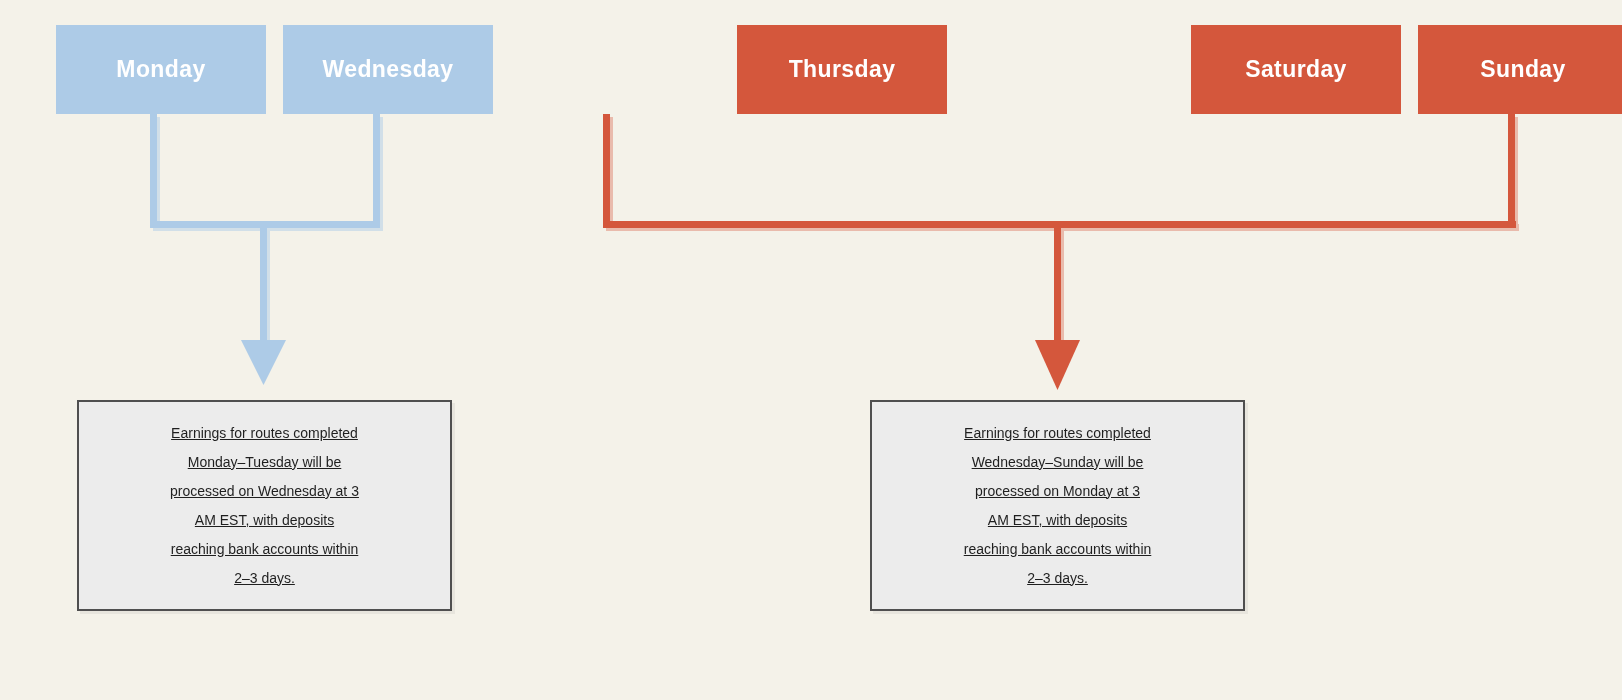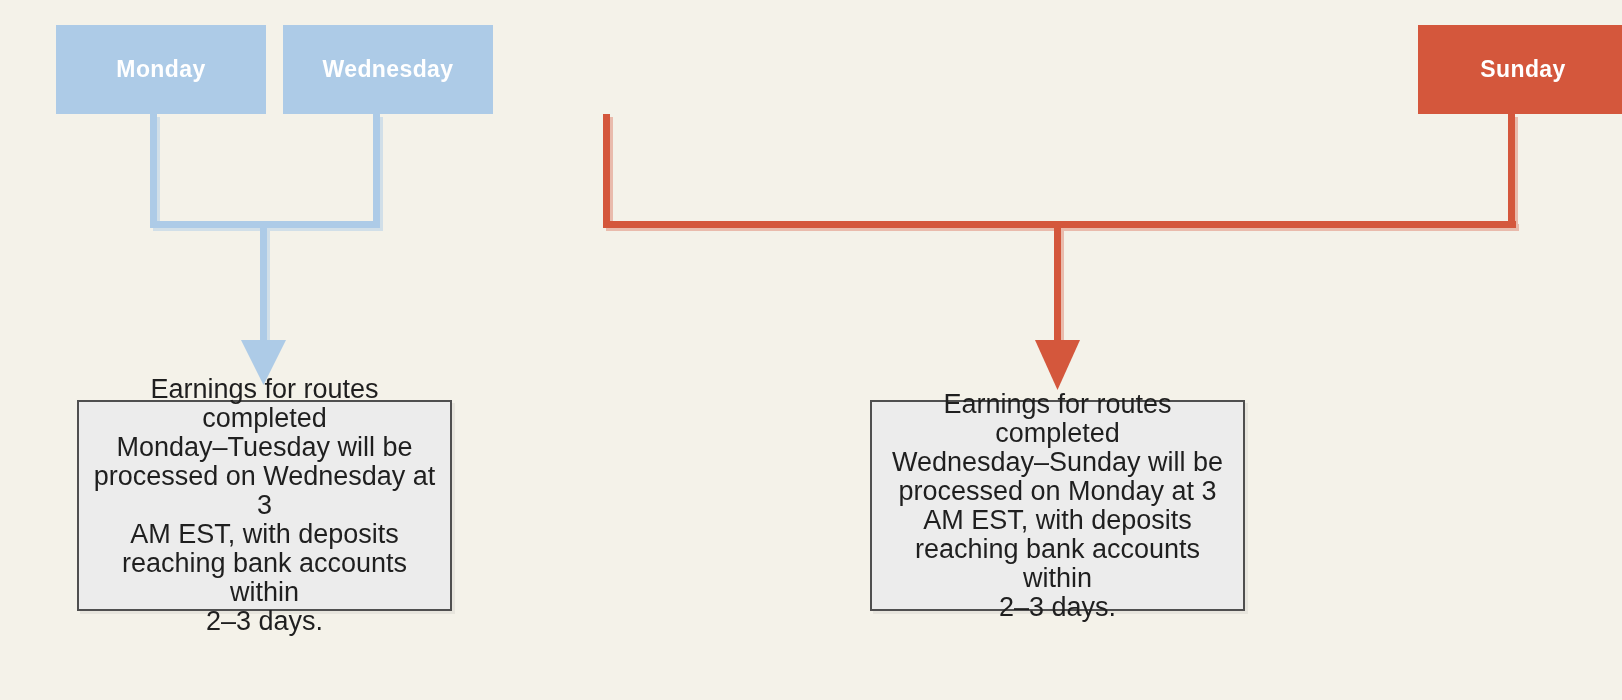--- a/index.html
+++ b/index.html
@@ -58,36 +58,43 @@
     background: #ececec;
     border: 2px solid #4f4f4f;
     box-shadow: 3px 3px 0 rgba(0, 0, 0, 0.05);
     display: flex;
     align-items: center;
     justify-content: center;
   }
   .note .note-text {
     white-space: pre-line;
     text-align: center;
-    font-size: 27px;
+    font-size: 14px;
     line-height: 29px;
     color: #1f1f1f;
     padding: 0 6px;
+    text-decoration: underline;
   }
 </style>
 </head>
 <body>
 
 <div class="canvas">
 
   <div class="day blue" style="left:56px">
       <span>Monday</span>
     </div>
   <div class="day blue" style="left:283px">
       <span>Wednesday</span>
+    </div>
+  <div class="day red" style="left:737px">
+      <span>Thursday</span>
+    </div>
+  <div class="day red" style="left:1191px">
+      <span>Saturday</span>
     </div>
   <div class="day red" style="left:1418px">
       <span>Sunday</span>
     </div>
 
   <div class="line blue" style="left:150px; top:114px; width:7px; height:107px;"></div>
   <div class="line blue" style="left:373px; top:114px; width:7px; height:107px;"></div>
   <div class="line blue" style="left:150px; top:221px; width:230px; height:7px;"></div>
   <div class="line blue" style="left:260px; top:228px; width:7px; height:113px;"></div>
   <div class="arrowhead blue" style="left:241px; top:340px; width:45px; height:45px;"></div>

